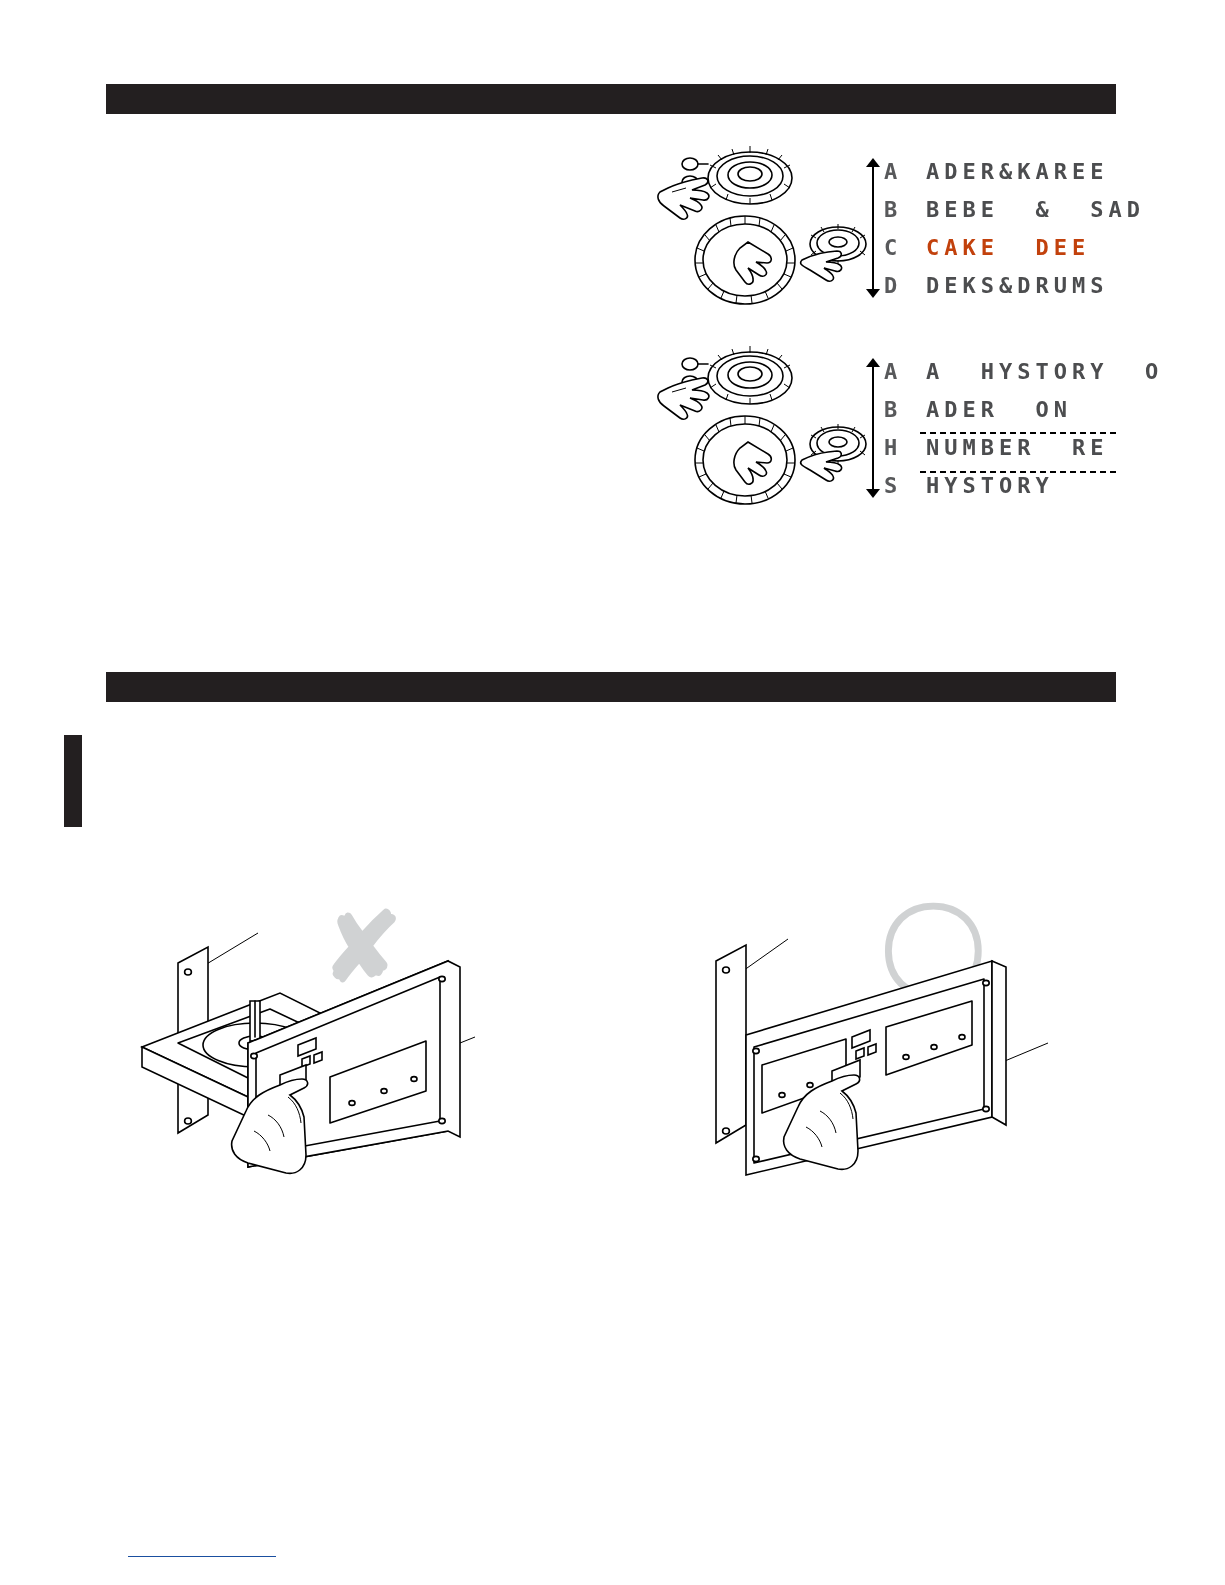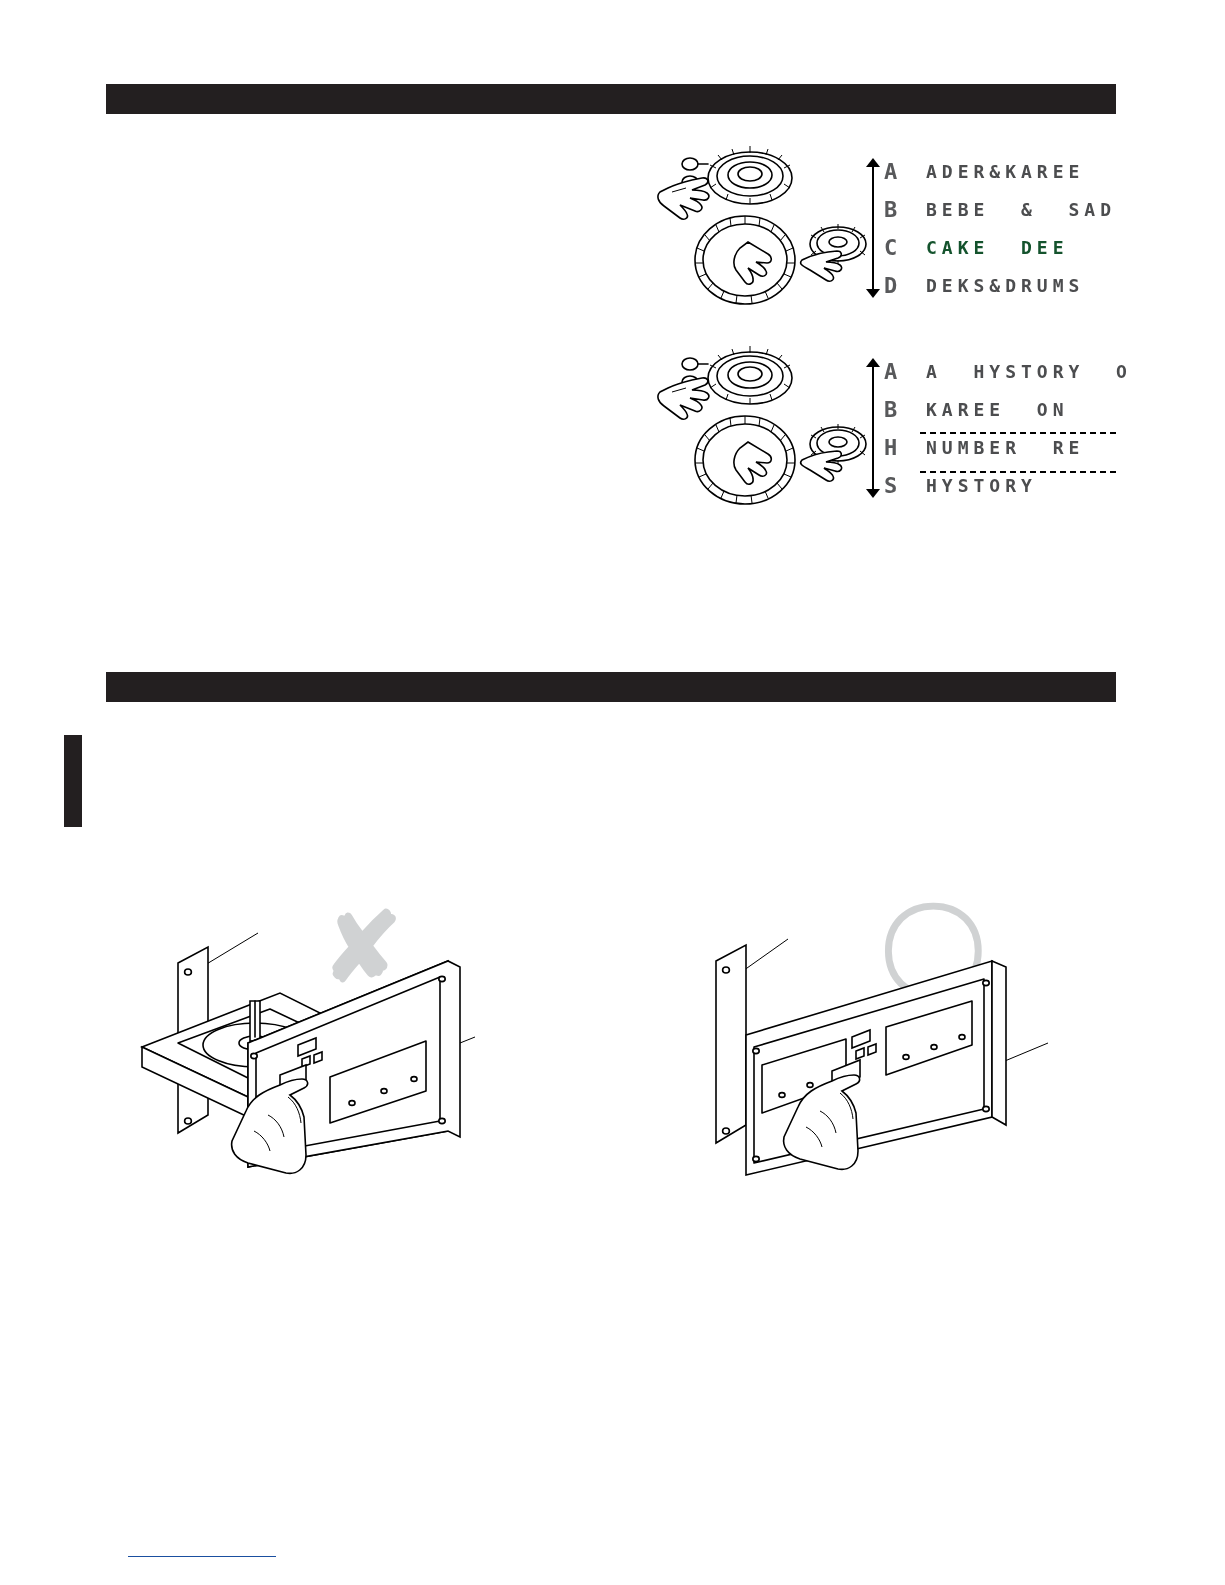--- a/index.html
+++ b/index.html
@@ -54,28 +54,28 @@
     width: 42px;
     font-family: "DejaVu Sans Mono", monospace;
     font-size: 22px;
     font-weight: bold;
     color: #58595b;
     text-align: left;
     letter-spacing: 0;
   }
   .lcd-text {
     font-family: "DejaVu Sans Mono", monospace;
-    font-size: 18px;
+    font-size: 22px;
     font-weight: bold;
     color: #4c4d4f;
     letter-spacing: 5px;
     white-space: pre;
   }
   .lcd-text.dim {
-    color: #14532d;
+    color: #c2410c;
     text-align: center;
   }
 
   
   .vert-arrow {
     position: absolute;
     width: 14px;
   }
   .vert-arrow .shaft {
     position: absolute;
@@ -350,21 +350,21 @@
 <div class="dash-line" style="left:920px; top:432px; width:196px;"></div>
 <div class="dash-line" style="left:920px; top:471px; width:196px;"></div>
 
 <div class="lcd-group" style="left:884px; top:352px;">
   <div class="lcd-row">
     <div class="lcd-letter">A</div>
     <div class="lcd-text">A  HYSTORY  O</div>
   </div>
   <div class="lcd-row">
     <div class="lcd-letter">B</div>
-    <div class="lcd-text">KAREE  ON</div>
+    <div class="lcd-text">ADER  ON</div>
   </div>
   <div class="lcd-row">
     <div class="lcd-letter">H</div>
     <div class="lcd-text">NUMBER  RE</div>
   </div>
   <div class="lcd-row">
     <div class="lcd-letter">S</div>
     <div class="lcd-text">HYSTORY</div>
   </div>
 </div>

